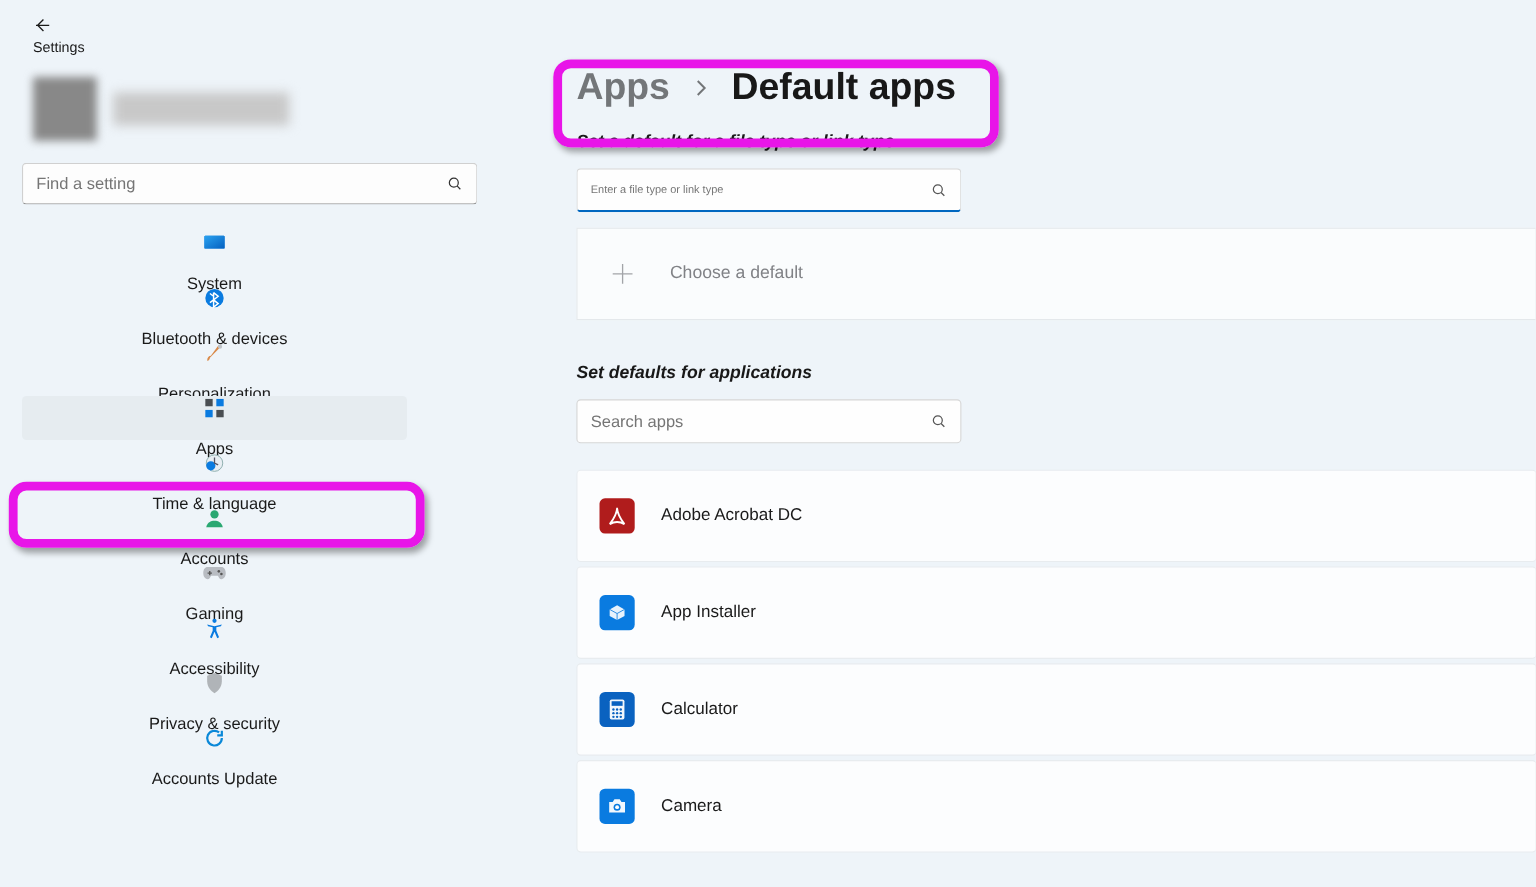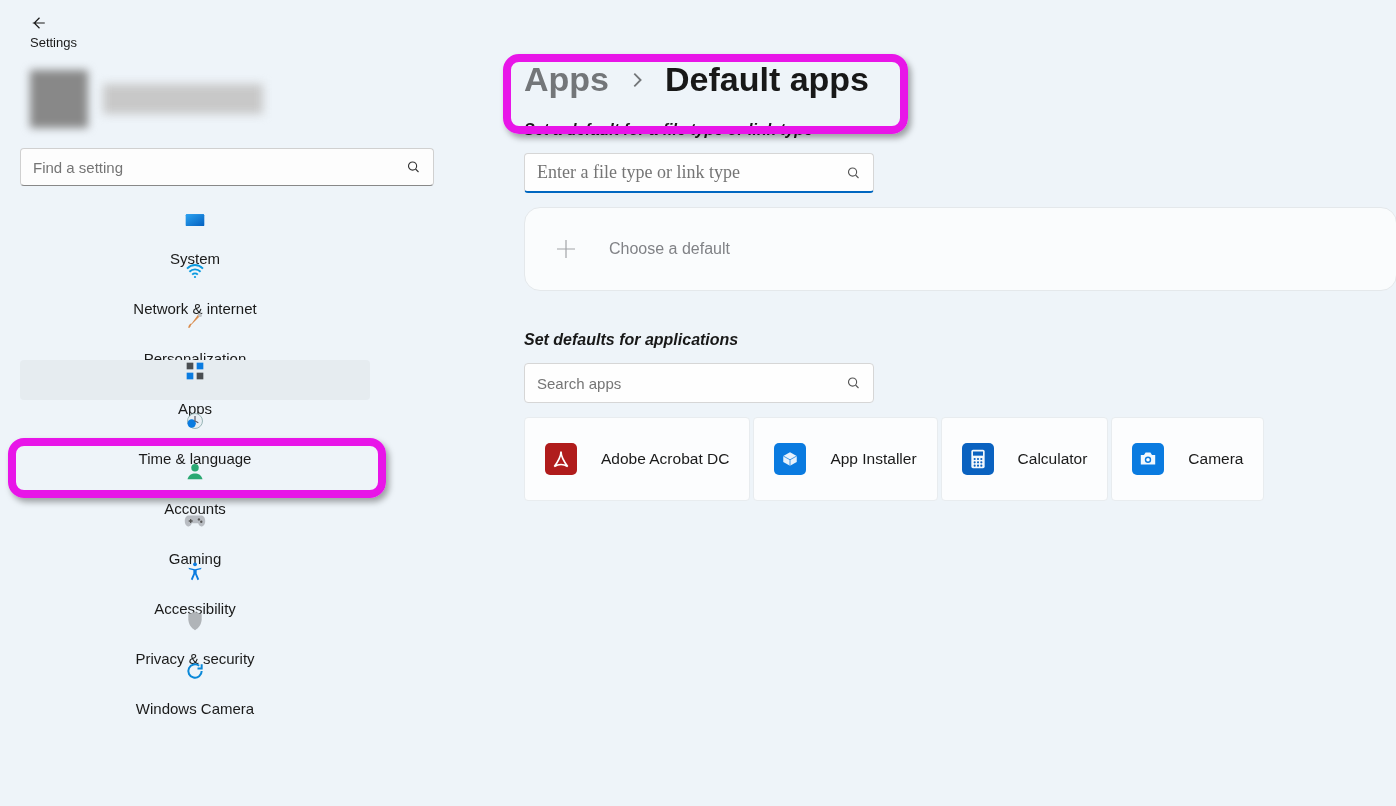--- a/index.html
+++ b/index.html
@@ -156,27 +156,27 @@
     border: 1px solid #d6d6d6;
     border-bottom: 2px solid #0067c0;
     border-radius: 4px;
     display: flex;
     align-items: center;
     padding: 0 40px 0 12px;
     margin-bottom: 14px;
   }
   .type-search input {
     border: none; outline: none; background: transparent;
-    width: 100%; font-size: 18px; color: #8b5cf6; font-family: Liberation Serif, serif;
+    width: 100%; font-size: 10px; color: #8b5cf6;
   }
   .type-search .search-icon { position: absolute; right: 12px; top: 50%; transform: translateY(-50%); }
   .choose-default {
     background: #fafcfd;
     border: 1px solid #e4e8eb;
-    border-radius: 16px;
+    border-radius: 0;
     height: 84px;
     display: flex;
     align-items: center;
     padding: 0 26px;
     gap: 28px;
     margin-bottom: 40px;
     margin-right: -1px;
   }
   .plus-icon {
     width: 30px; height: 30px;
@@ -190,30 +190,30 @@
   .app-search {
     position: relative;
     width: 350px;
     height: 40px;
     background: #fefefe;
     border: 1px solid #d6d6d6;
     border-radius: 4px;
     display: flex;
     align-items: center;
     padding: 0 36px 0 12px;
-    margin-bottom: 14px;
+    margin-bottom: 24px;
   }
   .app-search input {
     border: none; outline: none; background: transparent;
     width: 100%; font-size: 15px; color: #777;
   }
   .app-search .search-icon { position: absolute; right: 12px; top: 50%; transform: translateY(-50%); }
   .app-list {
     display: flex;
-    flex-direction: row;
+    flex-direction: column;
     gap: 4px;
   }
   .app-row {
     background: #fcfdfe;
     border: 1px solid #e8ecef;
     border-radius: 4px;
     height: 84px;
     display: flex;
     align-items: center;
     padding: 0 20px;
@@ -269,28 +269,26 @@
                 <stop stop-color="#2aa2f0"></stop>
                 <stop offset="1" stop-color="#0560c0"></stop>
               </linearGradient>
             </defs>
           </svg>
       </span>
       <span>System</span>
     </div>
     <div class="nav-item">
       <span class="nav-icon">
-        <svg width="20" height="16" viewBox="0 0 24 20" fill="none" stroke="#0a9ae0" stroke-width="2.4">
-            <path d="M2 7c6-6 14-6 20 0"></path>
-            <path d="M5 11c4-4 10-4 14 0"></path>
-            <path d="M8.5 14.5c2-2 5-2 7 0"></path>
-            <circle cx="12" cy="17.5" r="1.4" fill="#0a9ae0" stroke="none"></circle>
-          </svg>
-      </span>
-      <span>Network &amp; internet</span>
+        <svg width="20" height="20" viewBox="0 0 24 24">
+            <circle cx="12" cy="12" r="10" fill="#0a7be0"></circle>
+            <path d="M11 6l5 4-5 4 5 4-5 4V6 M11 10L7 7 M11 14l-4 3" stroke="#fff" stroke-width="1.6" fill="none"></path>
+          </svg>
+      </span>
+      <span>Bluetooth &amp; devices</span>
     </div>
     <div class="nav-item">
       <span class="nav-icon">
         <svg width="20" height="20" viewBox="0 0 24 24">
             <path d="M4 20c0-3 2-5 4-5l8-11c1-1 3 1 2 2L7 17c0 2-2 4-3 3z" fill="#d98a4a"></path>
             <circle cx="18" cy="5" r="2.3" fill="#c0c4c8"></circle>
           </svg>
       </span>
       <span>Personalization</span>
     </div>
@@ -352,21 +350,21 @@
       </span>
       <span>Privacy &amp; security</span>
     </div>
     <div class="nav-item">
       <span class="nav-icon">
         <svg width="20" height="20" viewBox="0 0 24 24" fill="none" stroke="#0a88d8" stroke-width="2.4">
             <path d="M20 12a8 8 0 1 1-3-6.2"></path>
             <path d="M20 4v5h-5"></path>
           </svg>
       </span>
-      <span>Windows Camera</span>
+      <span>Accounts Update</span>
     </div>
   </div>
 </div>
 
 <div class="content">
   <div class="breadcrumb">
     <span class="bc-parent">Apps</span>
     <span class="bc-sep">
       <svg width="12" height="18" viewBox="0 0 12 20" fill="none" stroke="#737679" stroke-width="2">
           <path d="M3 3l7 7-7 7"></path>

